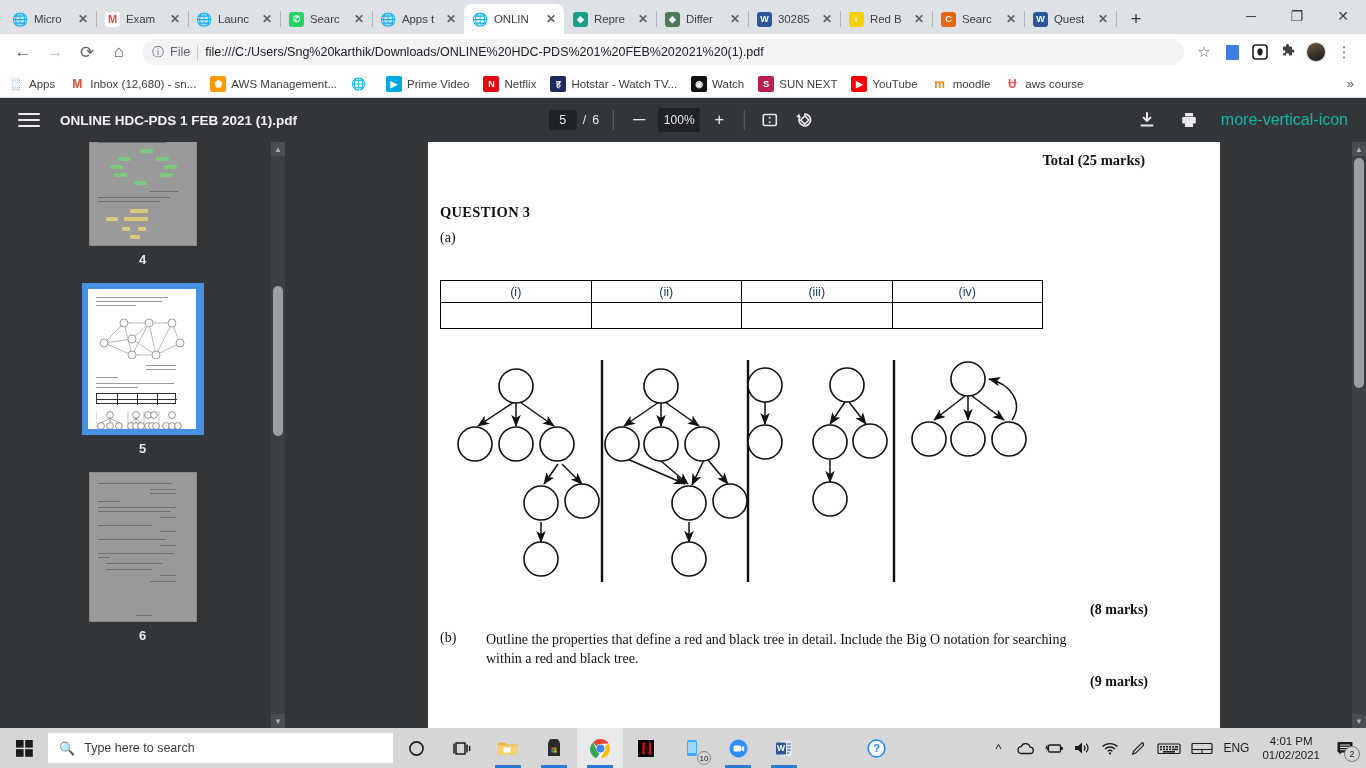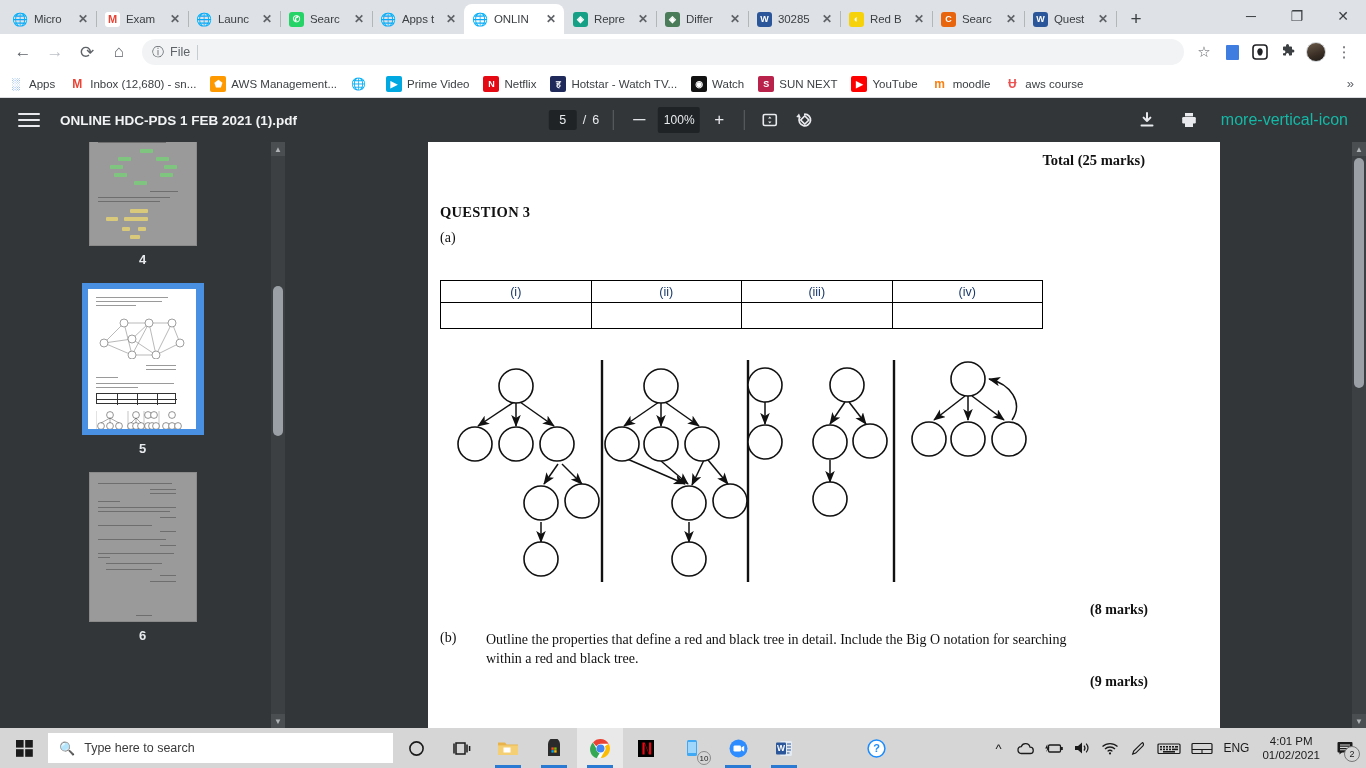--- a/index.html
+++ b/index.html
@@ -115,23 +115,23 @@
     font-size: 12.5px; border-radius: 2px;
   }
   .pagesep { font-size: 12.5px; color: #e8eaed; margin: 0 6px; }
   .pagetotal { font-size: 12.5px; color: #e8eaed; }
   .vbar { width: 1px; height: 20px; background: #5f6368; margin: 0 14px; }
   .zoomminus, .zoomplus {
     width: 22px; height: 22px; display: flex; align-items: center; justify-content: center;
     font-size: 17px; color: #e8eaed; font-weight: 300;
   }
   .zoombox {
-    min-width: 42px; height: 26px; background: #1f2326; color: #e8eaed; border-radius: 2px;
+    min-width: 42px; height: 16px; background: #1f2326; color: #e8eaed; border-radius: 2px;
     display: flex; align-items: center; justify-content: center; font-size: 12px; margin: 0 8px;
-    padding: 4px 5px;
+    padding: 12px 5px;
   }
   .fitbtn { width: 22px; height: 22px; display:flex; align-items:center; justify-content:center; }
   .rotbtn { width: 24px; height: 24px; display:flex; align-items:center; justify-content:center; margin-left: 12px; }
   .pdfright { margin-left: auto; display: flex; align-items: center; gap: 22px; }
   .pdfright > div { display: flex; align-items: center; justify-content: center; }
 
   
   .thumbpane {
     position: absolute; left: 0; top: 44px; width: 285px; bottom: 0;
     background: #323639; overflow: hidden;
@@ -318,20 +318,21 @@
 
   <div class="toolbar">
     <div class="navbtn">←</div>
     <div class="navbtn dim">→</div>
     <div class="navbtn">⟳</div>
     <div class="navbtn">⌂</div>
     <div class="omnibox">
       <span class="omni-ico">ⓘ</span>
       <span class="omni-file">File</span>
       <span class="omni-divider"></span>
+      <span class="omni-url">file:///C:/Users/Sng%20karthik/Downloads/ONLINE%20HDC-PDS%201%20FEB%202021%20(1).pdf</span>
     </div>
     <div class="tbricon">☆</div>
     <div class="tbricon">
       <span style="display:block;width:13px;height:15px;background:#3f7de0;border-radius:1px;"></span>
     </div>
     <div class="tbricon">
       <svg width="16" height="16" viewBox="0 0 16 16">
           <rect x="1" y="1" width="14" height="14" rx="3" fill="none" stroke="#202124" stroke-width="1.6"></rect>
           <path d="M8 4.2c-1.6 0-2.7 1.4-2.7 3.2 0 1.6.9 3 1.6 4h2.2c.7-1 1.6-2.4 1.6-4 0-1.8-1.1-3.2-2.7-3.2z" fill="#202124"></path>
         </svg>

